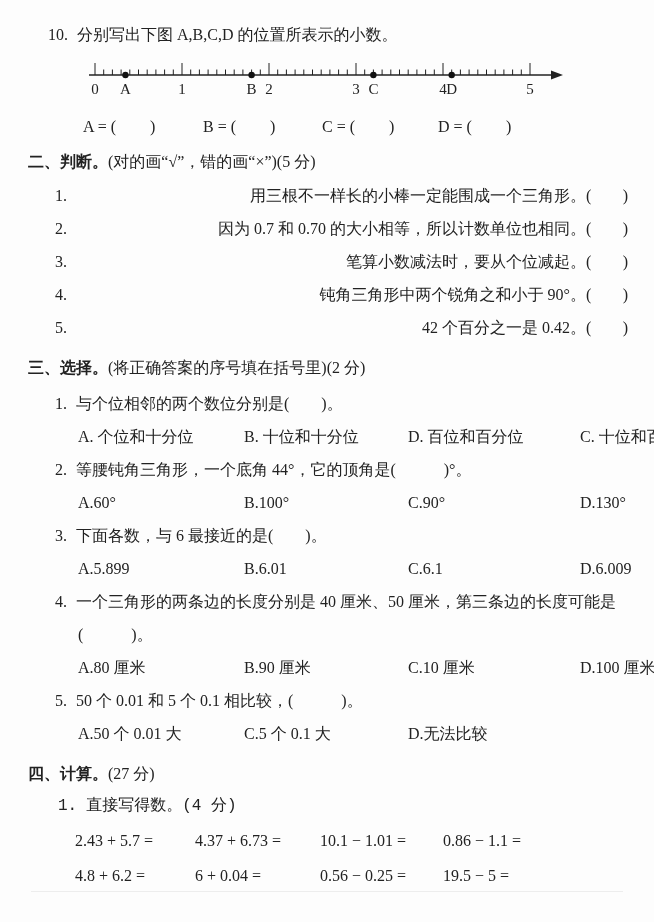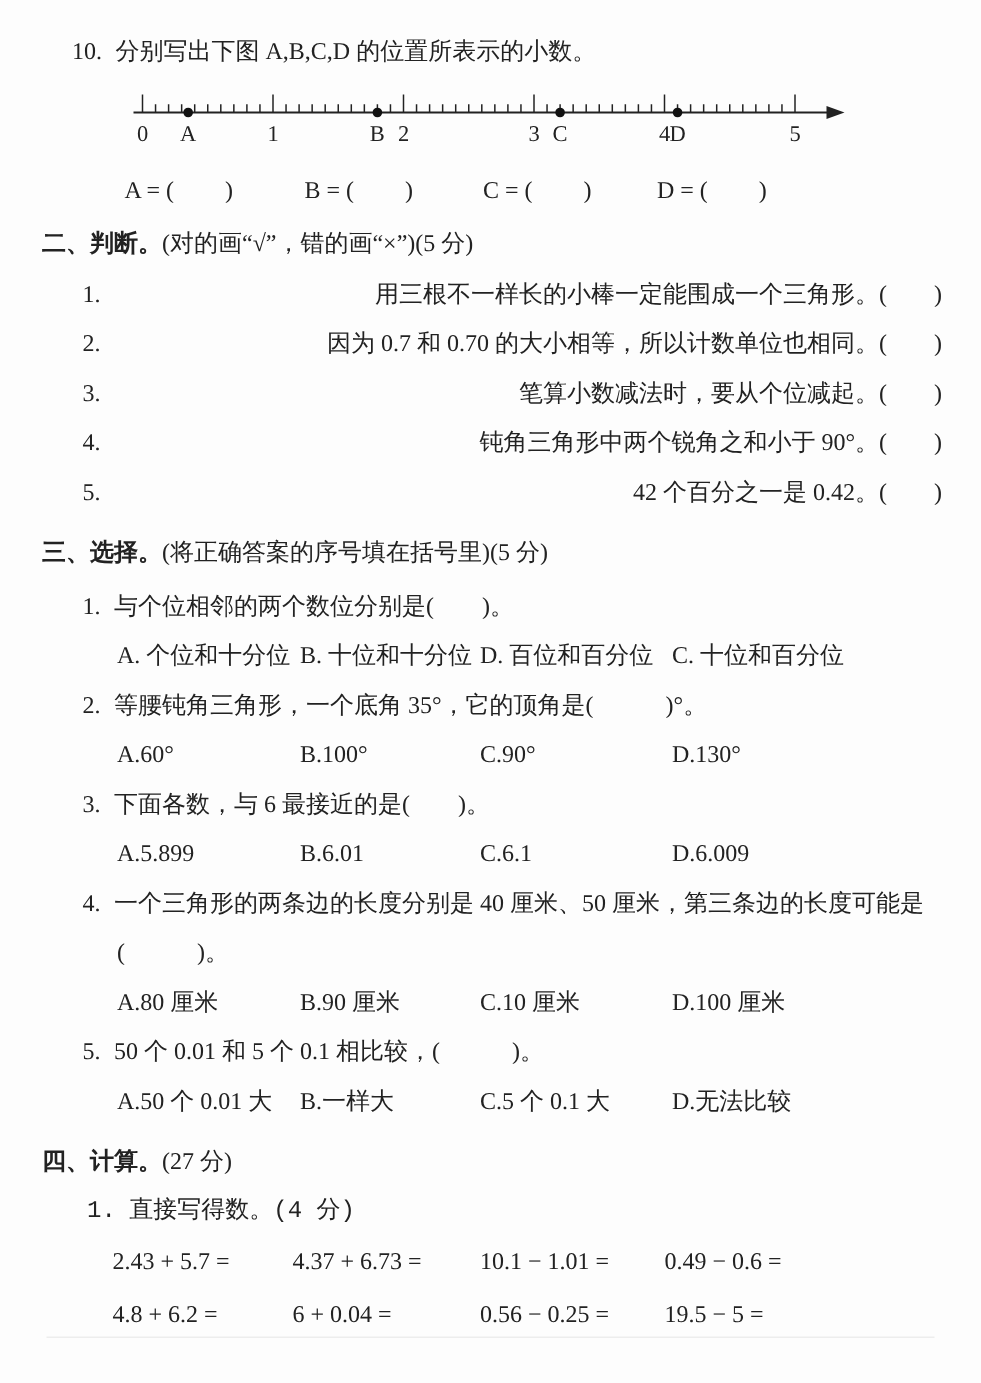--- a/index.html
+++ b/index.html
@@ -22,21 +22,21 @@
   .sec-title{font-weight:bold;text-align:center;}
   .judge-list{margin-top:5px;}
   .judge-row{margin-left:55px;margin-right:26px;display:flex;line-height:33px;white-space:nowrap;}
   .judge-row .jnum{margin-right:9px;}
   .judge-row .jtext{flex:1 1 auto;text-align:right;}
   .jparen{width:42px;display:flex;justify-content:space-between;flex:0 0 auto;}
   .choice-list{margin-top:7px;}
   .stem-row{margin-left:55px;display:flex;line-height:33px;white-space:nowrap;}
   .stem-row .cnum{margin-right:9px;}
   .stem2-row{margin-left:78px;line-height:33px;white-space:nowrap;}
-  .opts-row{margin-left:78px;display:grid;grid-template-columns:122px 120px 128px 1fr;line-height:33px;white-space:nowrap;}
+  .opts-row{margin-left:78px;display:grid;grid-template-columns:122px 120px 128px 1fr;line-height:33px;white-space:nowrap;gap:44px;}
   .sec4-sub{margin:4px 0 0 58px;line-height:33px;white-space:nowrap;font-family:Liberation Mono, monospace;}
   .calc-row{margin-left:75px;display:grid;grid-template-columns:120px 125px 123px 1fr;line-height:35px;white-space:nowrap;}
   .bottom-rule{position:absolute;left:31px;top:891px;width:592px;height:1px;background:#ededed;}
 </style>
 </head>
 <body>
 
 <div class="page">
 
   <div class="q10-head">
@@ -179,37 +179,37 @@
         <span class="jnum">5.</span>
         <span class="jtext">42 个百分之一是 0.42。</span>
         <span class="jparen">
           <span>(</span>
           <span>)</span>
         </span>
       </div>
     </div>
 
   <div class="sec-head">
-    <span class="sec-title">三、选择。</span><span>(将正确答案的序号填在括号里)(5 分)</span>
+    <span class="sec-title">三、选择。</span><span>(将正确答案的序号填在括号里)(2 分)</span>
   </div>
 
   <div class="choice-list" id="choice-list">
       <div class="stem-row">
         <span class="cnum">1.</span>
         <span>与个位相邻的两个数位分别是(　　)。</span>
       </div>
       <div class="opts-row">
         <span>A. 个位和十分位</span>
         <span>B. 十位和十分位</span>
         <span>D. 百位和百分位</span>
         <span>C. 十位和百分位</span>
       </div>
       <div class="stem-row">
         <span class="cnum">2.</span>
-        <span>等腰钝角三角形，一个底角 35°，它的顶角是(　　　)°。</span>
+        <span>等腰钝角三角形，一个底角 44°，它的顶角是(　　　)°。</span>
       </div>
       <div class="opts-row">
         <span>A.60°</span>
         <span>B.100°</span>
         <span>C.90°</span>
         <span>D.130°</span>
       </div>
       <div class="stem-row">
         <span class="cnum">3.</span>
         <span>下面各数，与 6 最接近的是(　　)。</span>
@@ -230,40 +230,39 @@
         <span>B.90 厘米</span>
         <span>C.10 厘米</span>
         <span>D.100 厘米</span>
       </div>
       <div class="stem-row">
         <span class="cnum">5.</span>
         <span>50 个 0.01 和 5 个 0.1 相比较，(　　　)。</span>
       </div>
       <div class="opts-row">
         <span>A.50 个 0.01 大</span>
-        <span>B.一样大</span>
         <span>C.5 个 0.1 大</span>
         <span>D.无法比较</span>
       </div>
     </div>
 
   <div class="sec-head">
     <span class="sec-title">四、计算。</span><span>(27 分)</span>
   </div>
 
   <div class="sec4-sub">
     <span class="qnum">1.</span><span>直接写得数。(4 分)</span>
   </div>
 
   <div id="calc-rows">
       <div class="calc-row">
         <span>2.43 + 5.7 =</span>
         <span>4.37 + 6.73 =</span>
         <span>10.1 − 1.01 =</span>
-        <span>0.49 − 0.6 =</span>
+        <span>0.86 − 1.1 =</span>
       </div>
       <div class="calc-row">
         <span>4.8 + 6.2 =</span>
         <span>6 + 0.04 =</span>
         <span>0.56 − 0.25 =</span>
         <span>19.5 − 5 =</span>
       </div>
     </div>
 
   <div class="bottom-rule"></div>

